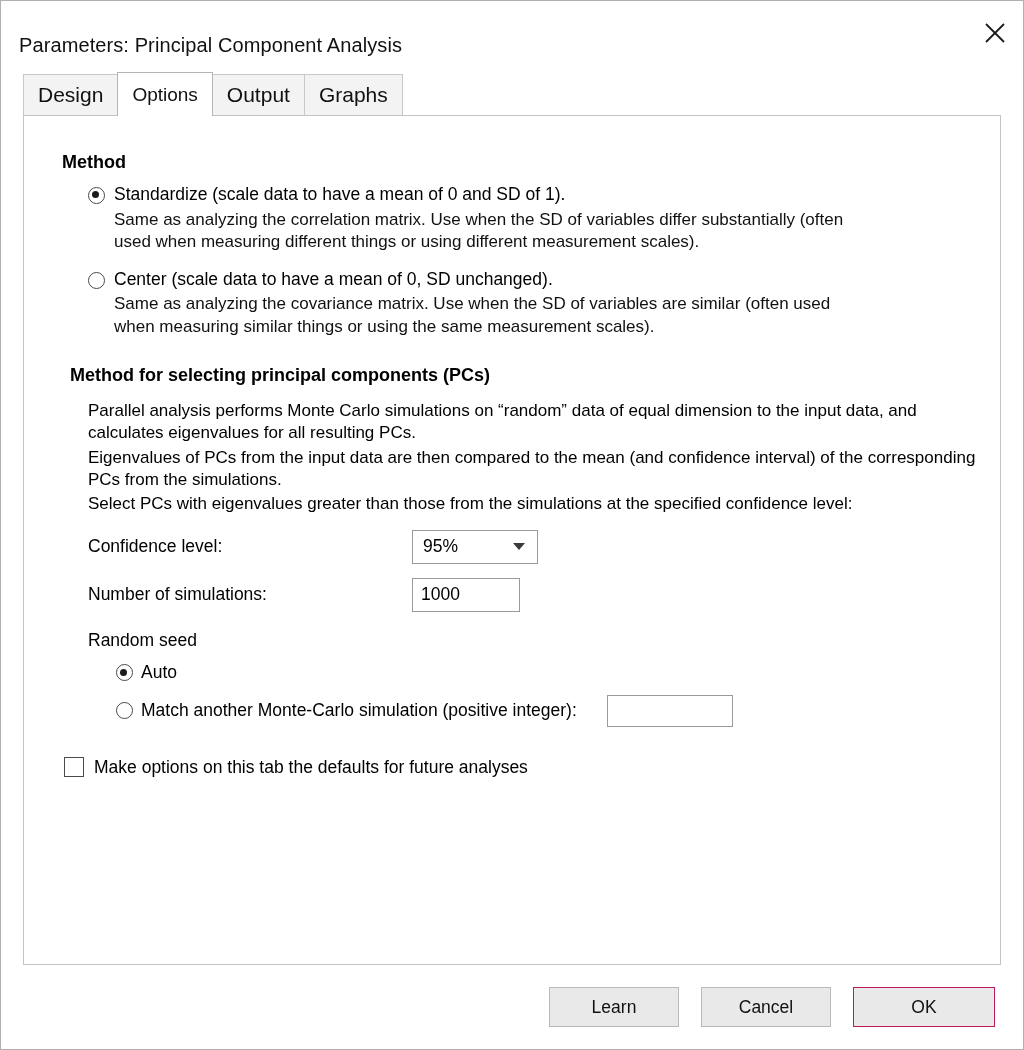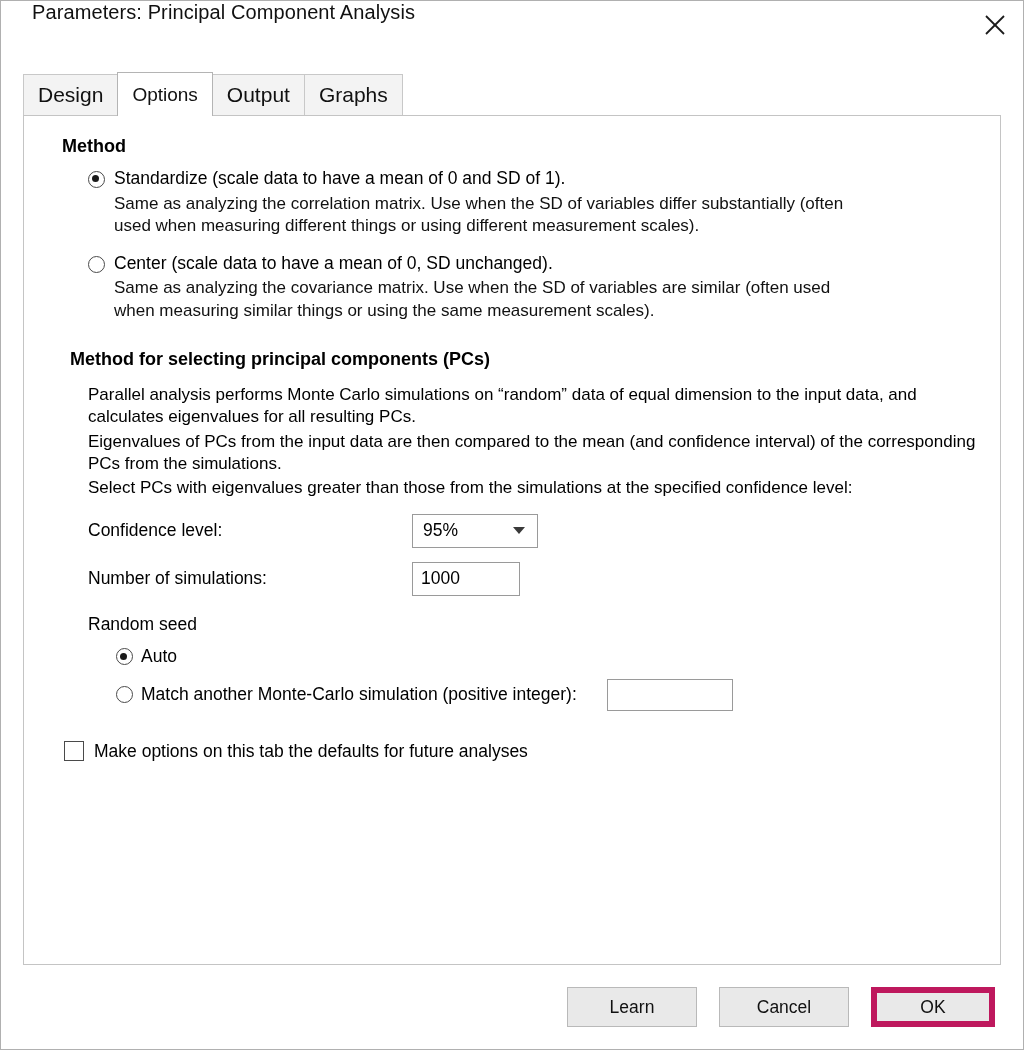--- a/index.html
+++ b/index.html
@@ -17,24 +17,23 @@
     height: 1050px;
     background: #ffffff;
     border: 1px solid #b0b0b0;
     display: flex;
     flex-direction: column;
   }
   
   .titlebar {
     height: 56px;
     display: flex;
-    align-items: flex-start;
+    align-items: flex-end;
     padding: 0 0 0 18px;
     flex: none;
-    margin-left: 13px;
   }
   .titlebar .title {
     font-size: 20px;
     color: #111;
     letter-spacing: 0.1px;
   }
   .close-btn {
     margin-left: auto;
     width: 56px;
     height: 48px;
@@ -73,21 +72,21 @@
     padding: 10px 14px 9px 14px;
     z-index: 4;
     margin-bottom: -1px;
   }
   
   .panel {
     margin: 0 22px 0 22px;
     border: 1px solid #c4c4c4;
     background: #ffffff;
     flex: 1 1 auto;
-    padding: 16px 20px 10px 20px;
+    padding: 32px 20px 10px 20px;
     position: relative;
     z-index: 1;
     overflow: hidden;
   }
   .section-head {
     font-size: 18px;
     font-weight: bold;
     margin: 4px 0 10px 18px;
   }
   .section-head.pcs { margin: 26px 0 12px 26px; }
@@ -248,22 +247,22 @@
     font-size: 17.5px;
     font-family: "Liberation Sans", sans-serif;
     color: #111;
     cursor: pointer;
     display: flex;
     align-items: center;
     justify-content: center;
   }
   .btn.primary {
     background: #e9e9e9;
-    border: 6px solid #be185d;
-    width: 124px;
+    border: 1px solid #be185d;
+    width: 142px;
   }
 </style>
 </head>
 <body>
 
 <div class="dialog">
 
   <div class="titlebar">
     <div class="title">Parameters: Principal Component Analysis</div>
     <div class="close-btn">

